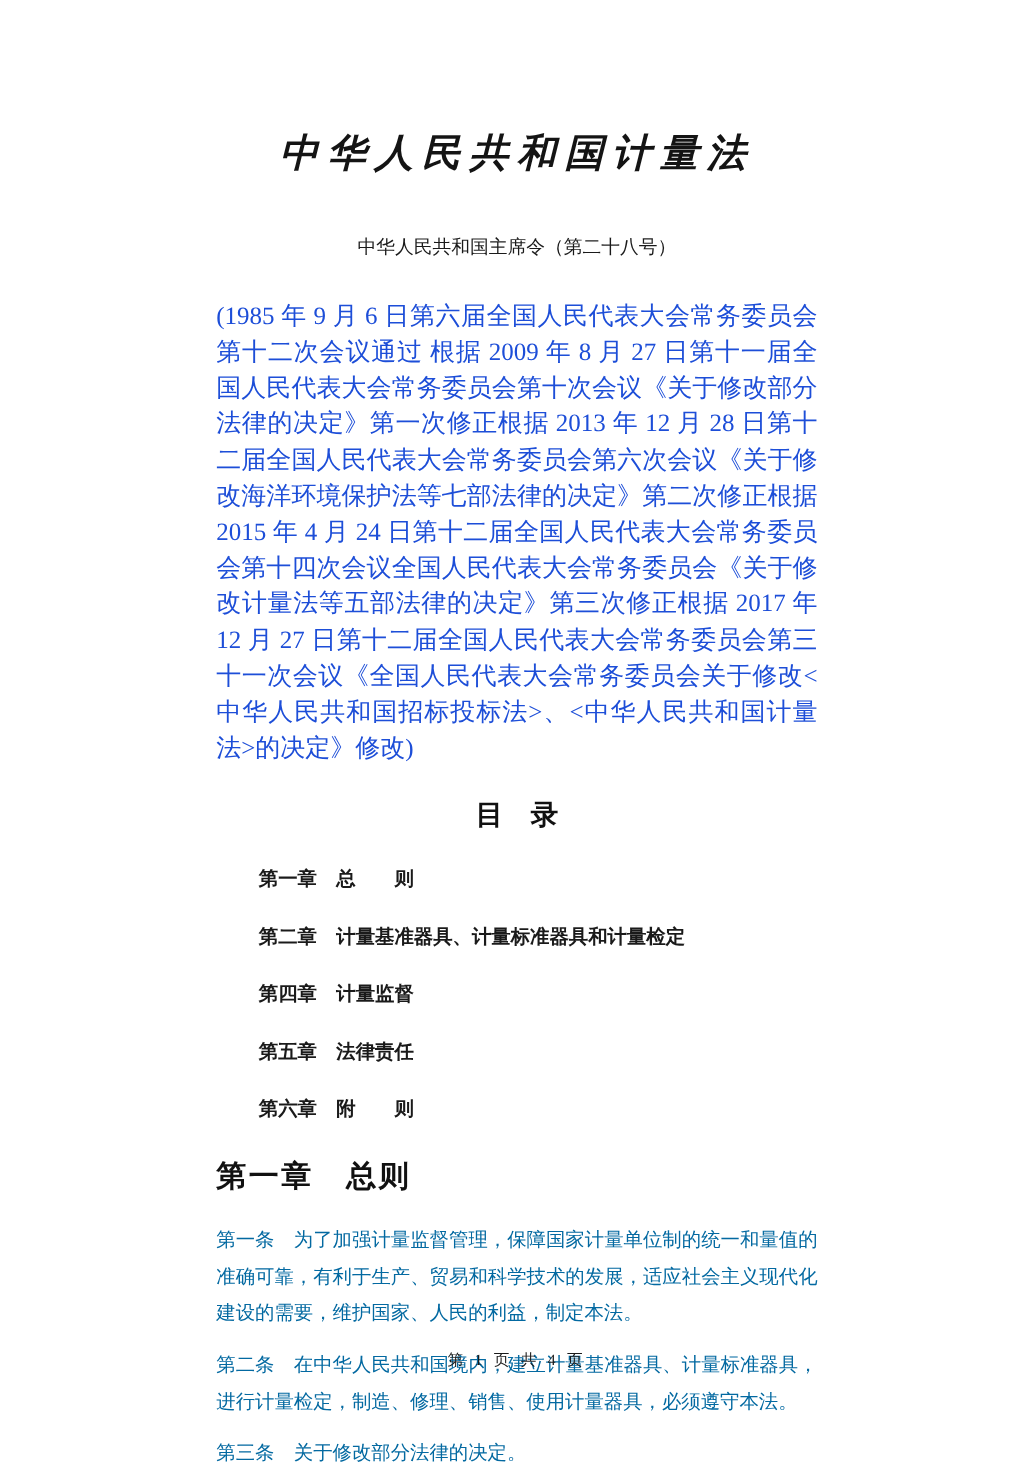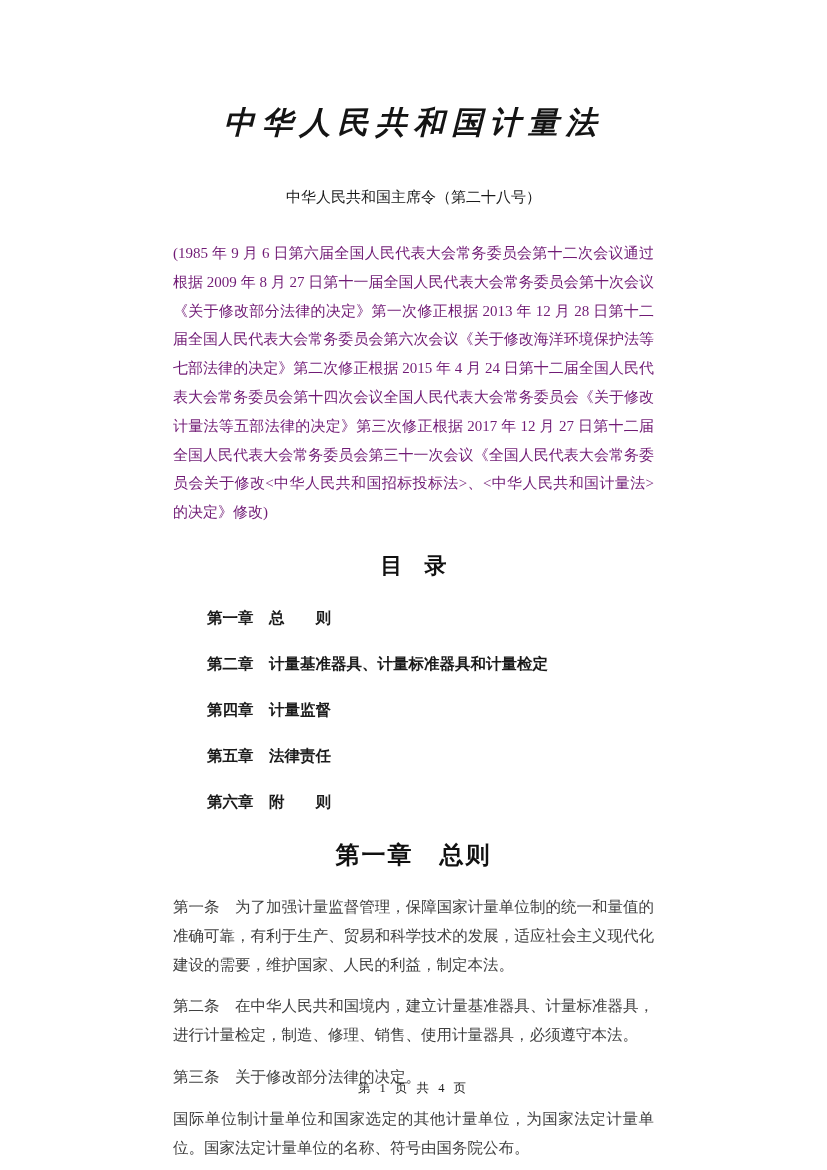--- a/index.html
+++ b/index.html
@@ -26,24 +26,24 @@
     font-family: "DejaVu Serif", serif;
   }
   .doc-subtitle {
     margin-top: 44px;
     text-align: center;
     font-size: 15px;
     color: #1a1a1a;
   }
   .preamble {
     margin-top: 32px;
-    font-size: 15px;
+    font-size: 20px;
     line-height: 28.8px;
     text-align: justify;
-    color: #701a75;
+    color: #1d4ed8;
   }
   .toc-heading {
     margin-top: 24px;
     text-align: center;
     font-size: 22px;
     font-weight: bold;
     font-family: "Liberation Sans", sans-serif;
     color: #111111;
   }
   .toc-list {
@@ -53,32 +53,31 @@
   .toc-item {
     padding-left: 34px;
     font-size: 15.5px;
     color: #1a1a1a;
     margin-bottom: 29px;
     line-height: 17px;
   }
   .chapter-heading {
     margin-top: 6px;
     margin-bottom: 22px;
-    text-align: center;
     font-size: 24px;
     font-weight: bold;
     font-family: "Liberation Sans", sans-serif;
     letter-spacing: 2px;
     color: #111111;
   }
   .body-paragraph {
     font-size: 15.5px;
     line-height: 28.8px;
     text-align: justify;
-    color: #404040;
+    color: #0369a1;
     margin-bottom: 13px;
   }
   .page-footer {
     position: absolute;
     left: 0;
     right: 0;
     top: 1080px;
     text-align: center;
     font-size: 12.5px;
     letter-spacing: 3px;

